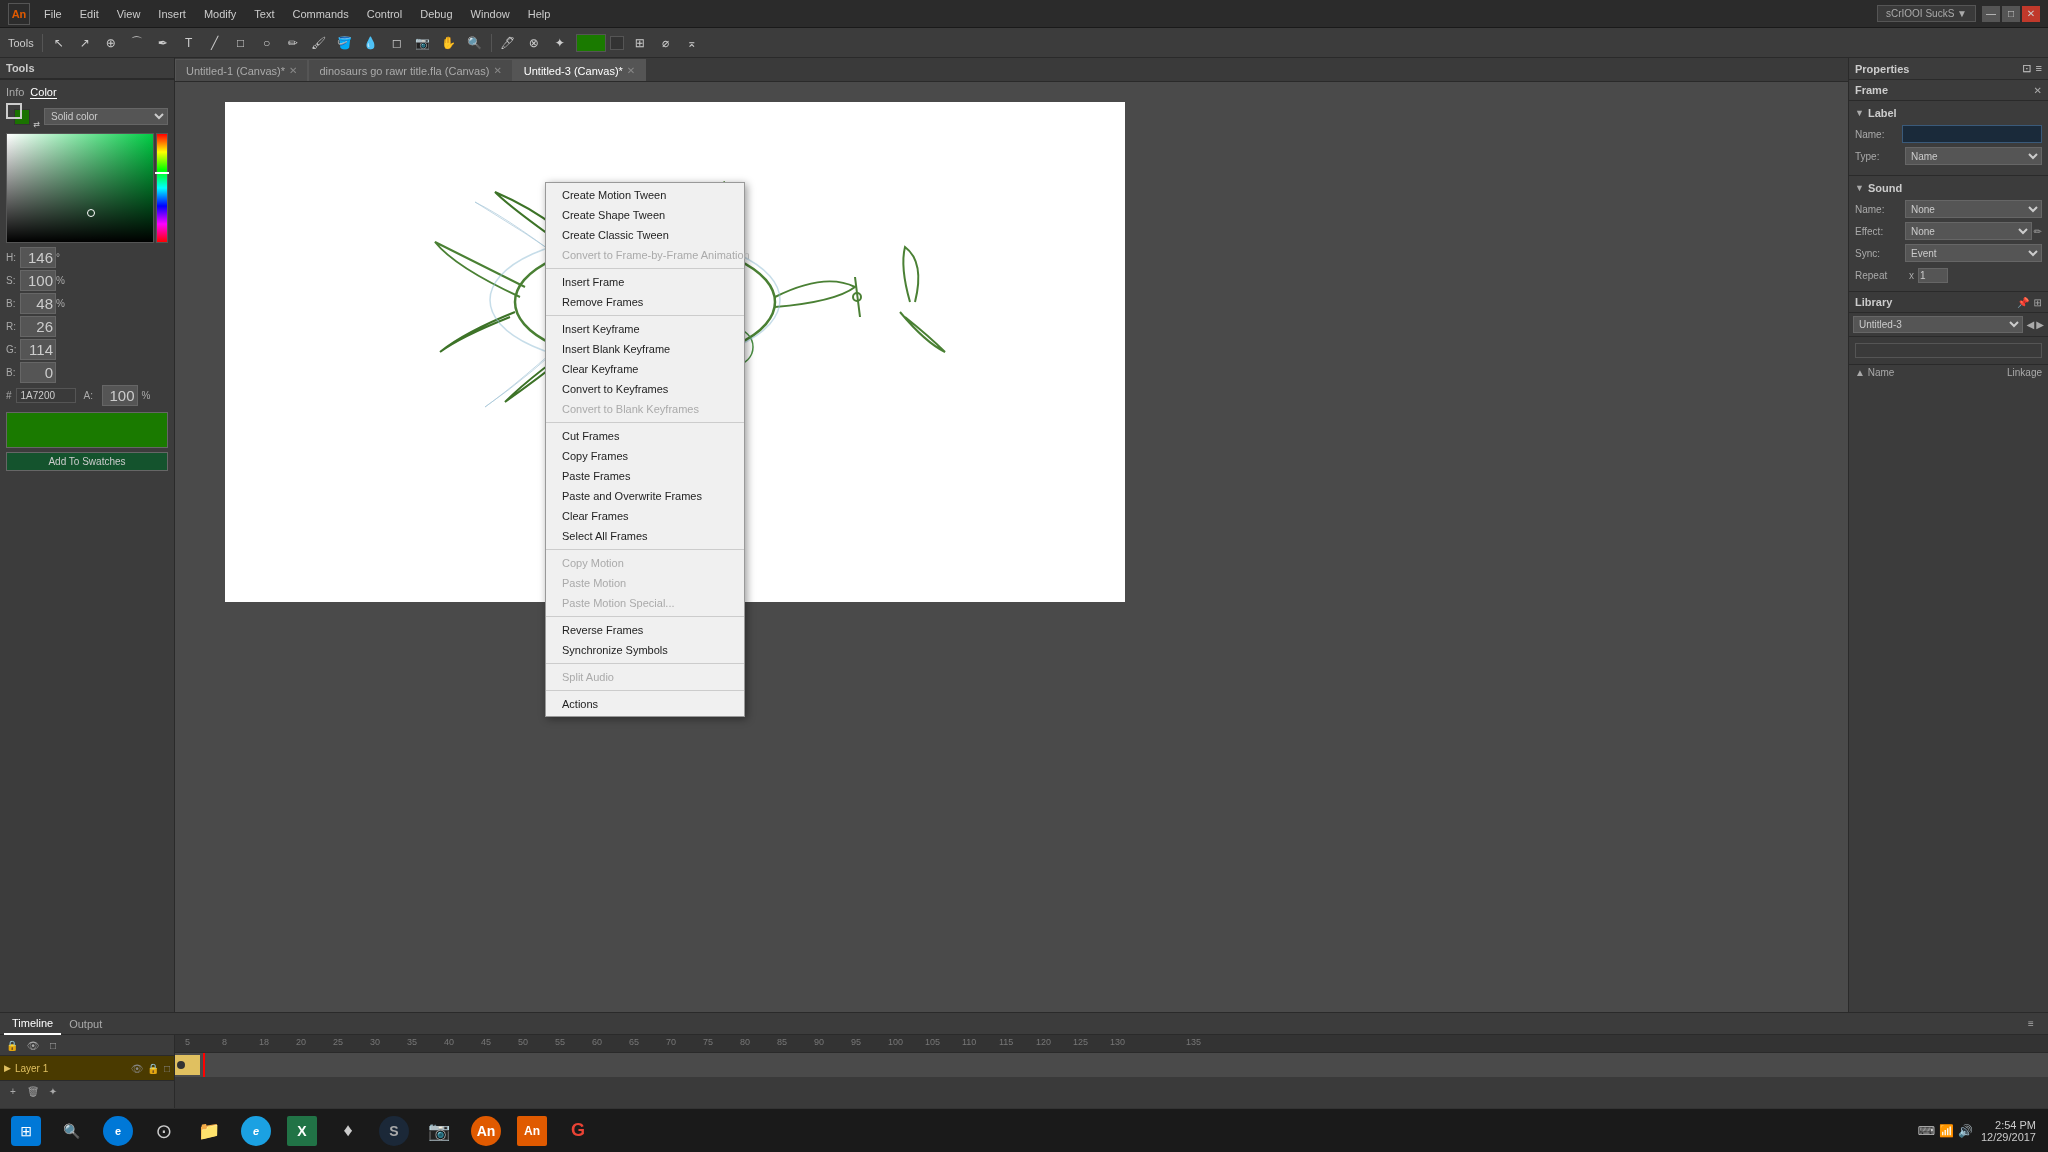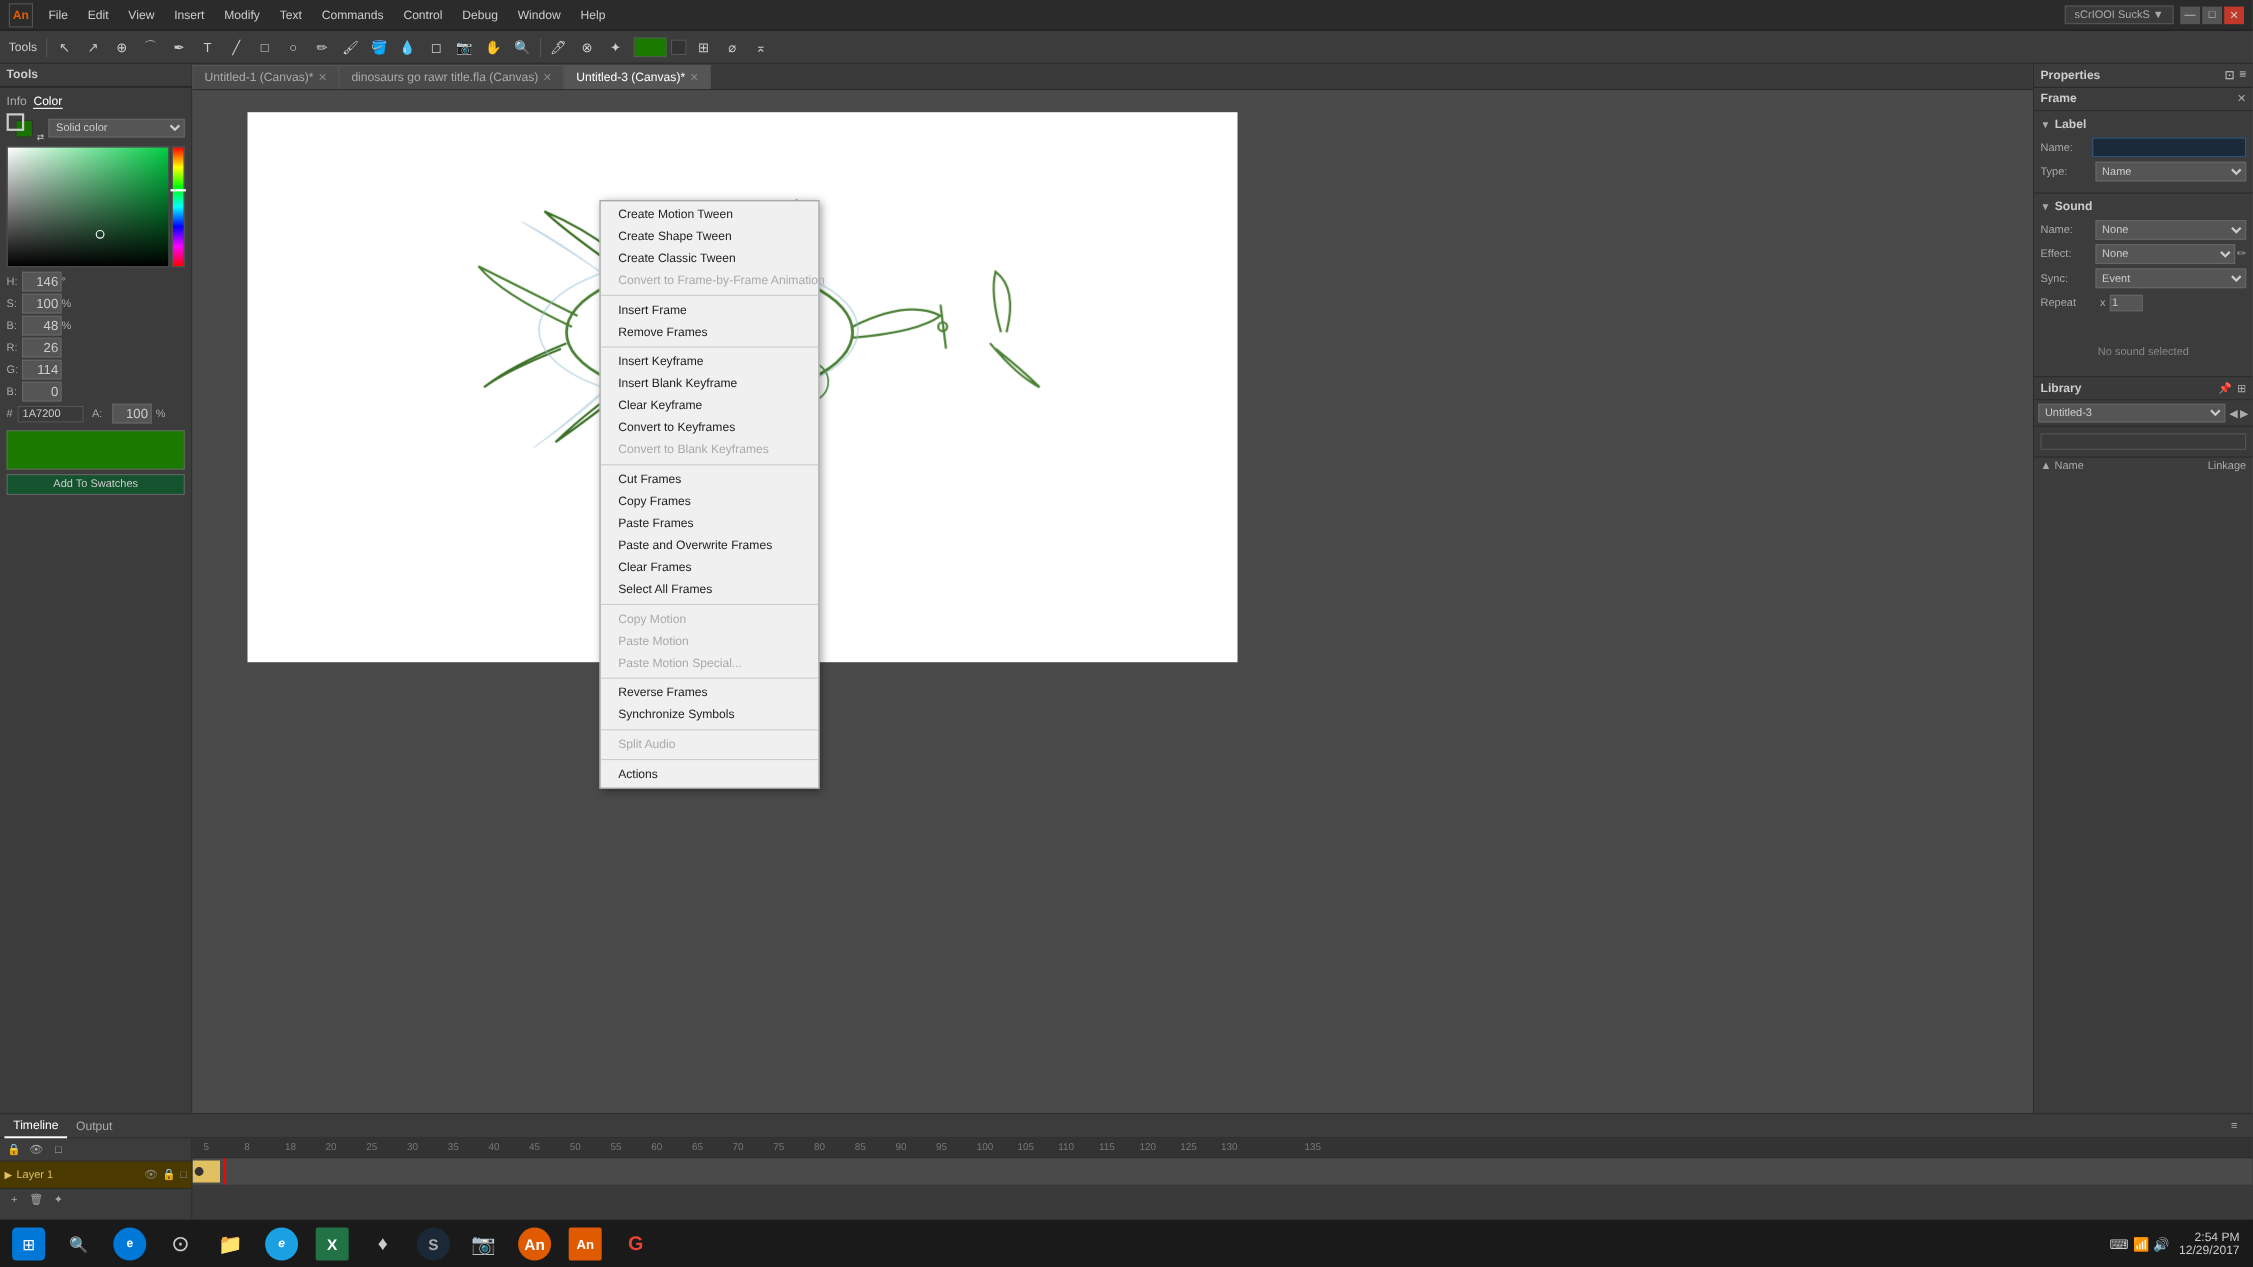--- a/index.html
+++ b/index.html
@@ -148,21 +148,21 @@
       align-items: center;
       margin-bottom: 2px;
       font-size: 10px;
     }
     .color-label { width: 14px; color: #aaa; }
     .color-val { 
       width: 36px; 
       background: #555; 
       border: 1px solid #666; 
       color: #ccc; 
-      font-size: 12px;
+      font-size: 15px;
       padding: 1px 2px;
       text-align: right;
     }
     .hex-row {
       display: flex;
       align-items: center;
       gap: 4px;
       margin-top: 2px;
       font-size: 10px;
     }
@@ -827,21 +827,20 @@
           <span class="prop-label">Sync:</span>
           <select class="prop-select">
             <option>Event</option>
           </select>
         </div>
         <div style="display:flex;align-items:center;padding:2px 0;font-size:10px;gap:4px;">
           <span style="width:50px;color:#aaa;">Repeat</span>
           <span style="color:#aaa;">x</span>
           <input type="text" value="1" style="width: 30px; background: rgb(85, 85, 85); border: 1px solid rgb(102, 102, 102); color: rgb(204, 204, 204); font-size: 10px; padding: 1px;">
         </div>
-        <div class="sound-none" style="padding:30px 0 10px 0;">No sound selected</div>
       </div>
 
       <div class="library-panel">
         <div class="library-header">
           <span style="font-size:11px;font-weight:bold;color:#ccc;">Library</span>
           <div style="display:flex;gap:4px;">
             <span style="cursor:pointer;color:#aaa;font-size:10px;">📌</span>
             <span style="cursor:pointer;color:#aaa;font-size:10px;">⊞</span>
           </div>
         </div>

